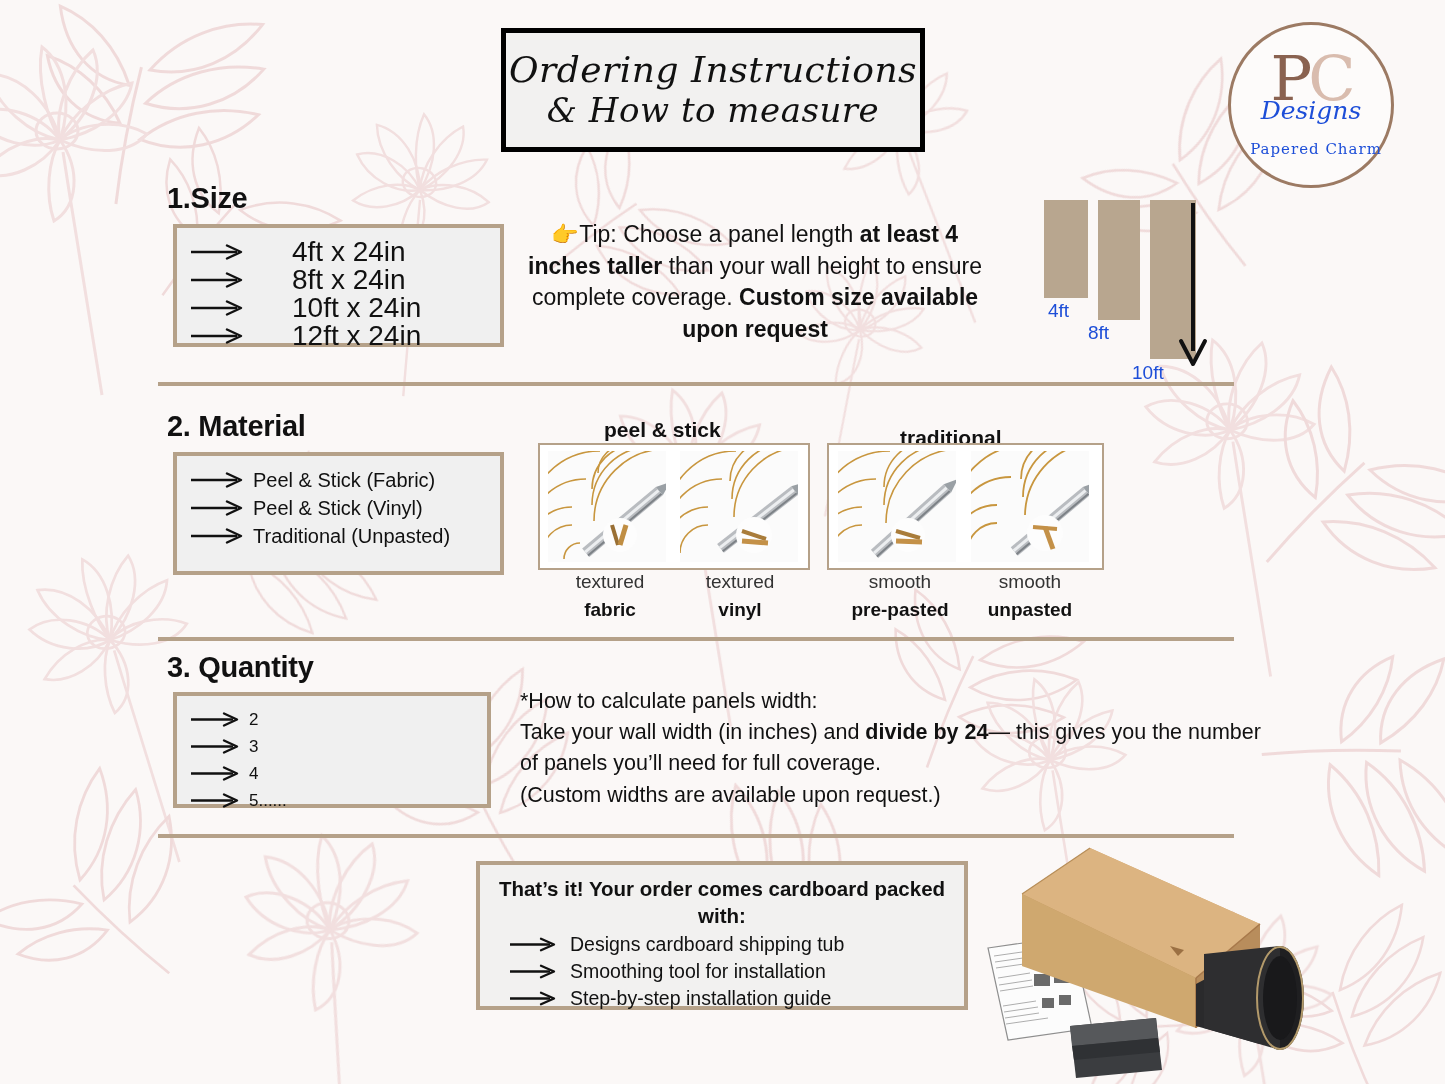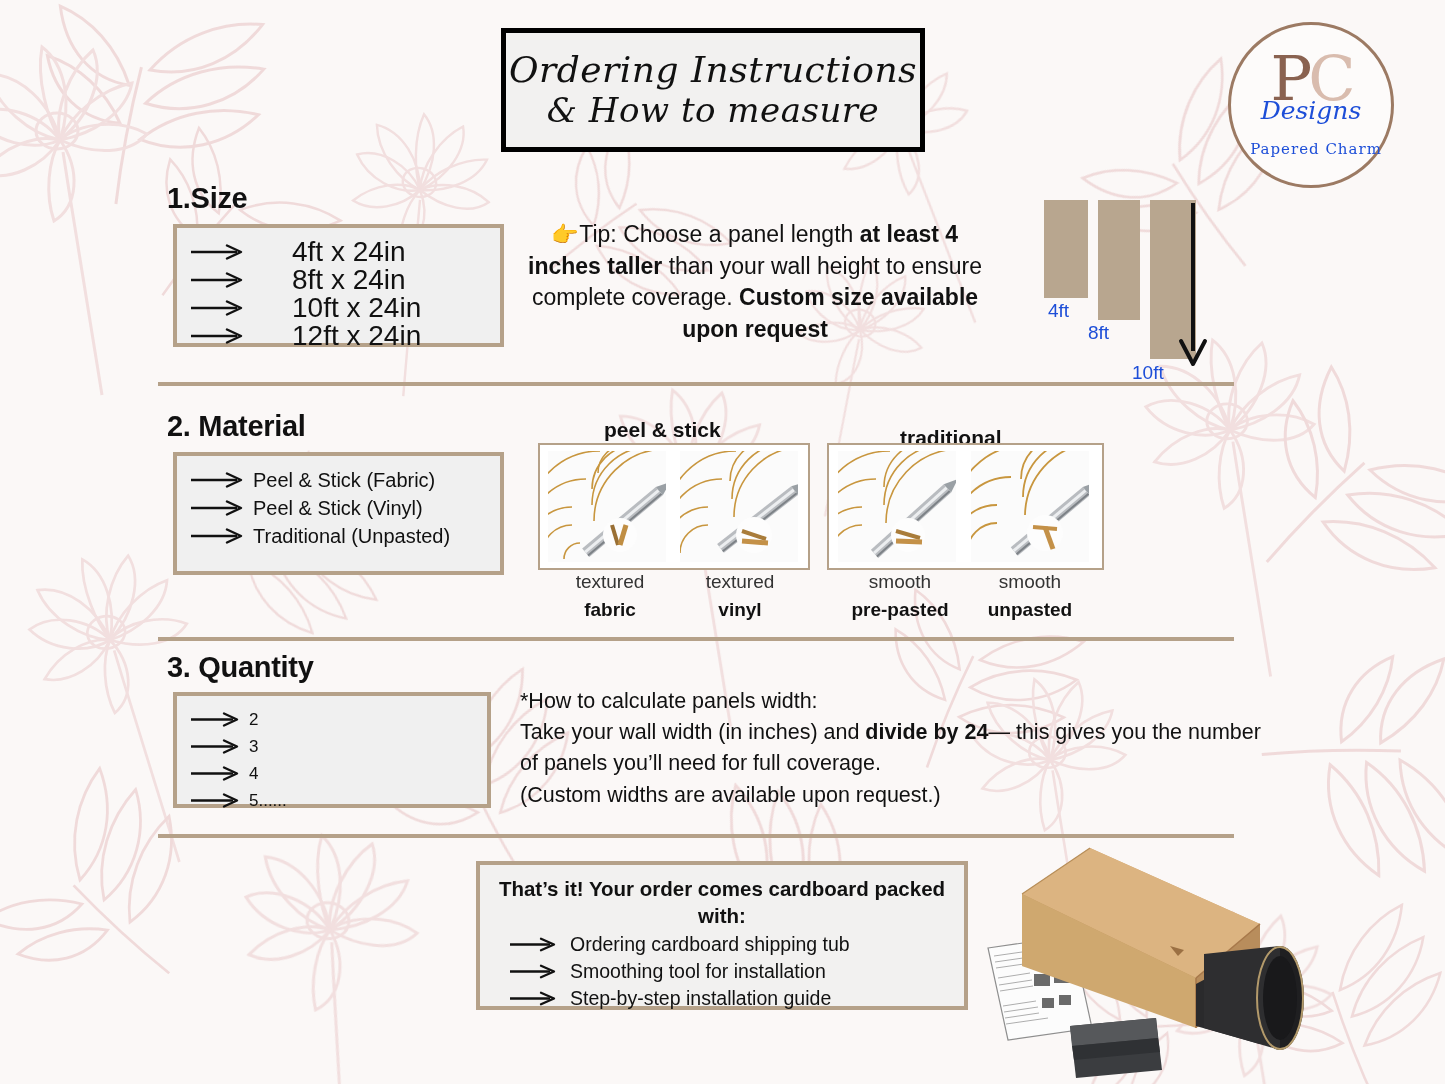--- a/index.html
+++ b/index.html
@@ -454,21 +454,21 @@
 
   <div class="divider" id="div3"></div>
 
   <div id="box-final">
     <div id="final-title">That’s it! Your order comes cardboard packed with:</div>
     <div class="final-row">
       <svg class="arrow" width="50" height="15" viewBox="0 0 50 15">
           <path d="M2,7.5 L42,7.5" stroke="#111" stroke-width="2.3" fill="none"></path>
           <path d="M33,1.8 L46,7.5 L33,13.2" stroke="#111" stroke-width="2.3" fill="none" stroke-linecap="round" stroke-linejoin="round"></path>
         </svg>
-      <span class="final-label">Ordering cardboard shipping tub</span>
+      <span class="final-label">Designs cardboard shipping tub</span>
     </div>
     <div class="final-row">
       <svg class="arrow" width="50" height="15" viewBox="0 0 50 15">
           <path d="M2,7.5 L42,7.5" stroke="#111" stroke-width="2.3" fill="none"></path>
           <path d="M33,1.8 L46,7.5 L33,13.2" stroke="#111" stroke-width="2.3" fill="none" stroke-linecap="round" stroke-linejoin="round"></path>
         </svg>
       <span class="final-label">Smoothing tool for installation</span>
     </div>
     <div class="final-row">
       <svg class="arrow" width="50" height="15" viewBox="0 0 50 15">

